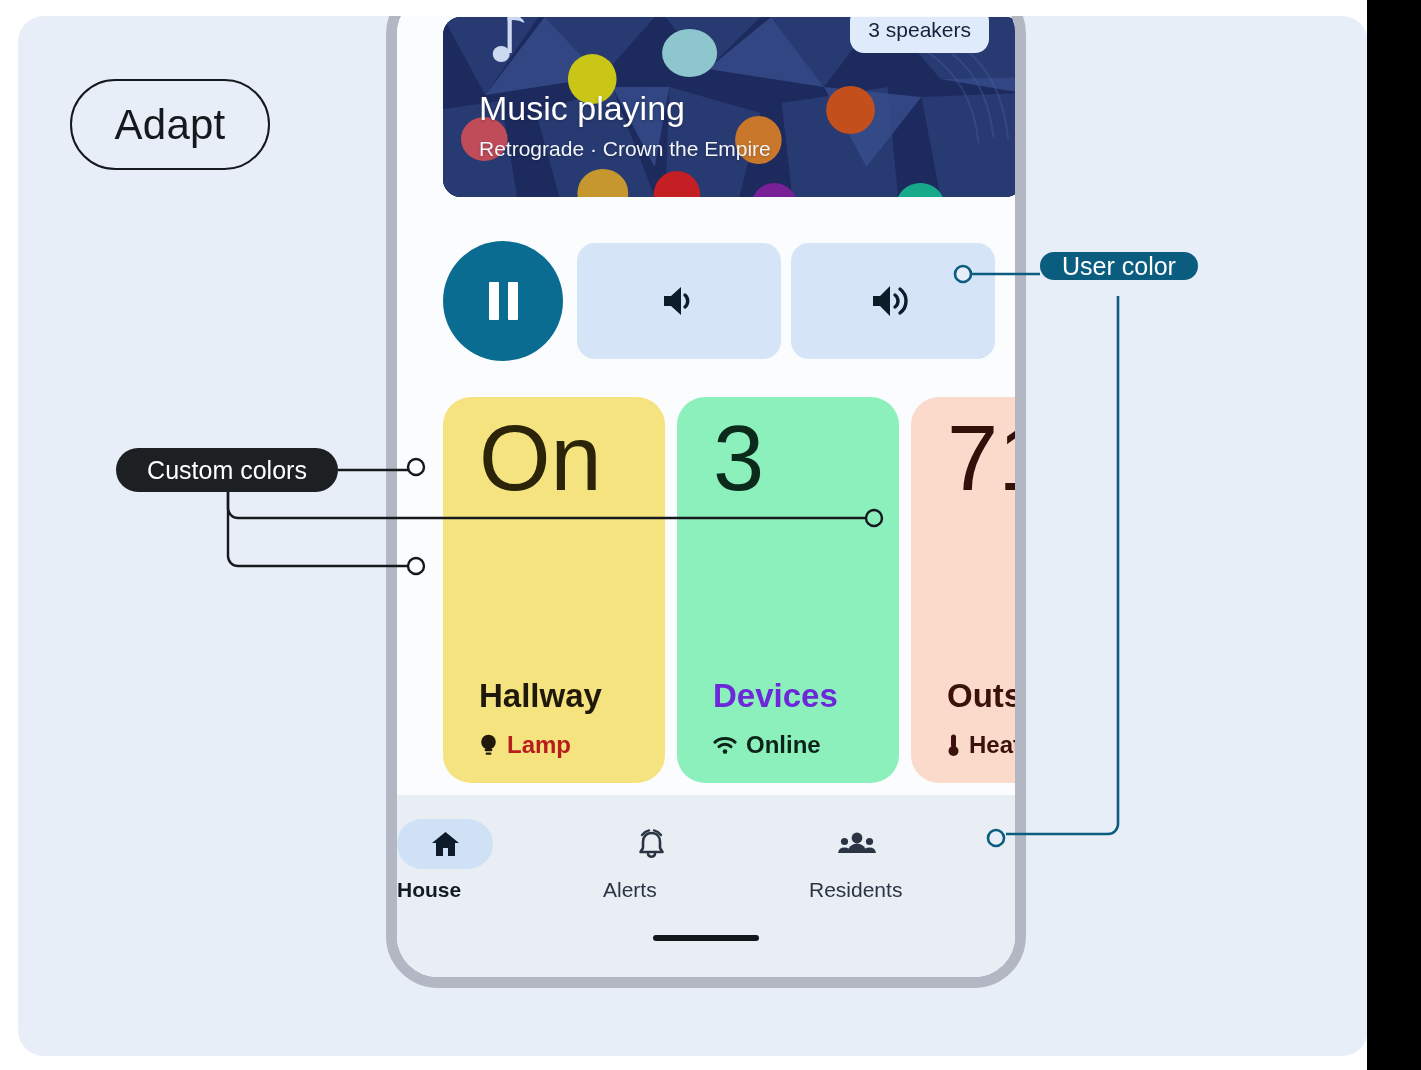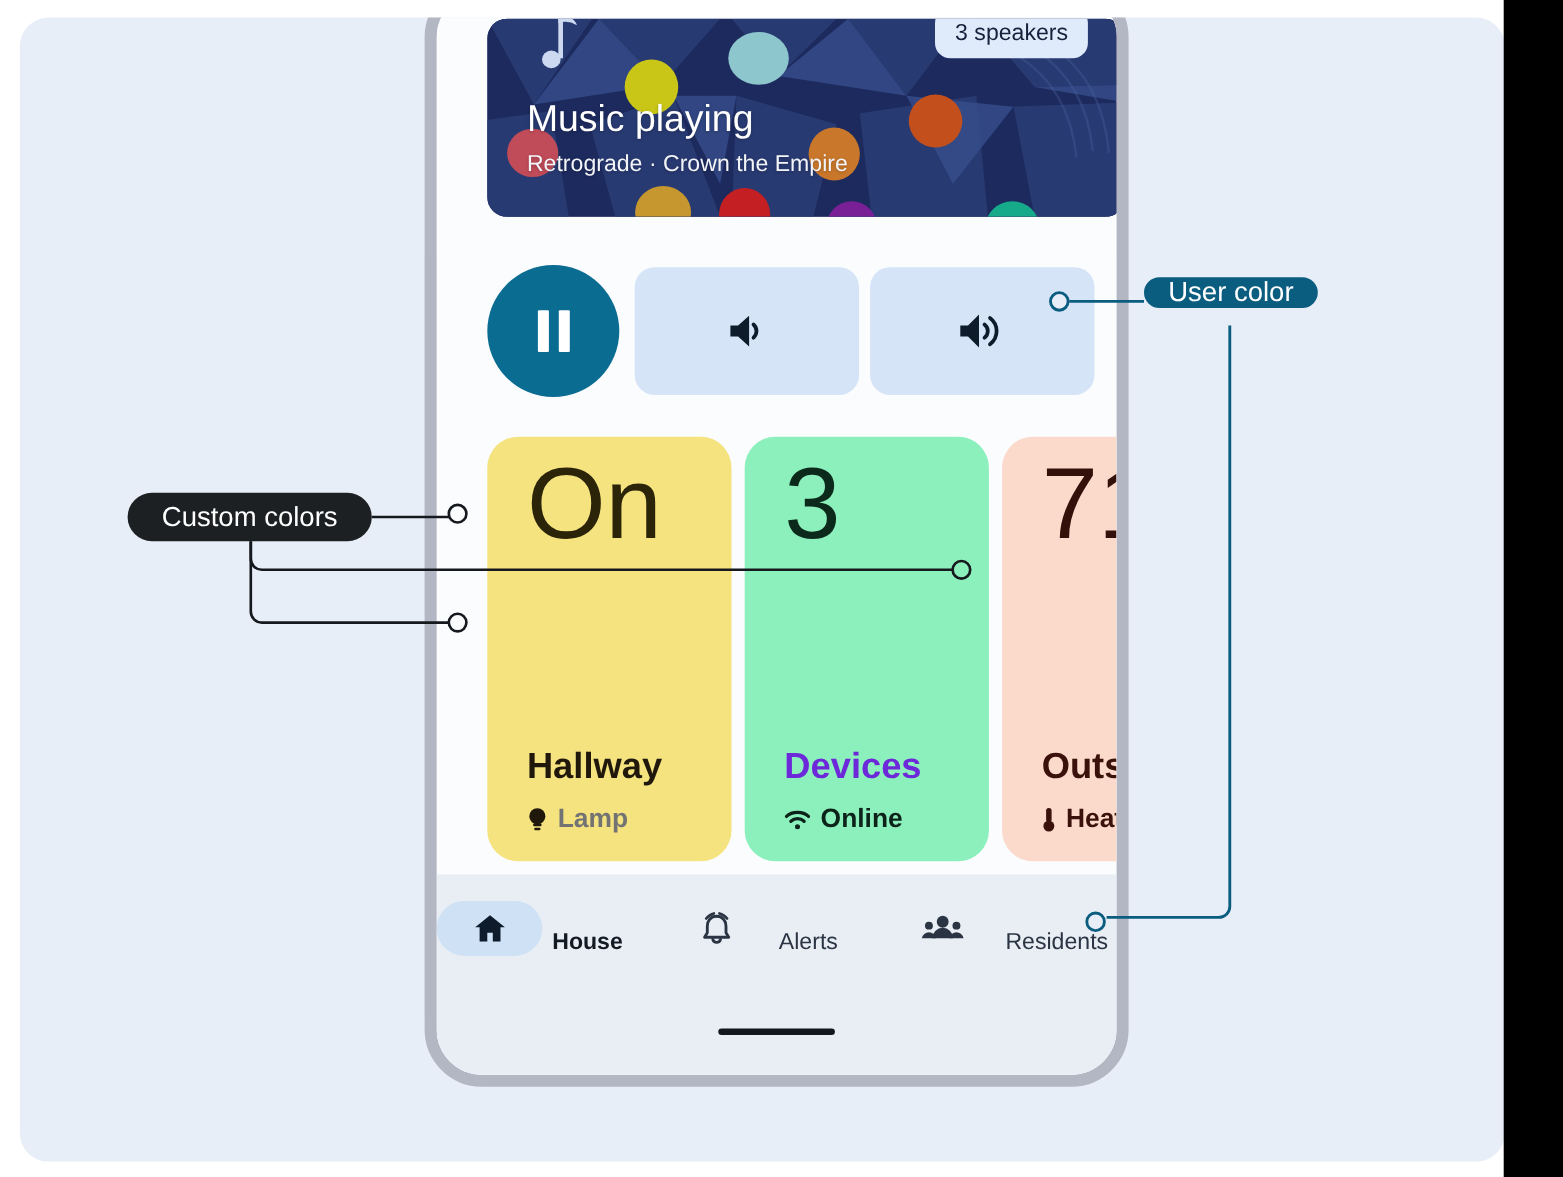--- a/index.html
+++ b/index.html
@@ -88,31 +88,31 @@
   .tile-name{
     position:absolute;left:36px;bottom:68px;font-size:33px;font-weight:700;white-space:nowrap;
   }
   .t1 .tile-name{color:#20190b;}
   .t2 .tile-name{color:#6d28d9;}
   .t3 .tile-name{color:#3a120b;}
   .tile-status{
     position:absolute;left:36px;bottom:24px;font-size:24px;font-weight:700;white-space:nowrap;
     display:flex;align-items:center;gap:9px;
   }
-  .t1 .tile-status{color:#737373;}
+  .t1 .tile-status{color:#b91c1c;}
   .t2 .tile-status{color:#0b2318;}
   .t3 .tile-status{color:#3a120b;}
   .tile-status svg{display:block;flex:0 0 auto;}
 
   
   .navbar{
     position:absolute;left:0;right:0;bottom:0;height:182px;background:#e8eef4;
   }
   .nav-items{position:absolute;left:0;top:24px;width:100%;display:flex;}
-  .nav-item{flex:1;display:flex;align-items:flex-end;gap:9px;}
+  .nav-item{flex:1;display:flex;flex-direction:column;align-items:flex-start;gap:9px;}
   .nav-pill{
     width:96px;height:50px;border-radius:25px;display:flex;align-items:center;justify-content:center;
   }
   .nav-item.active .nav-pill{background:#cfe1f5;}
   .nav-label{font-size:21px;color:#2a3442;}
   .nav-item.active .nav-label{color:#121a24;font-weight:700;}
   .nav-item svg{display:block;}
   .home-indicator{
     position:absolute;left:50%;transform:translateX(-50%);bottom:36px;
     width:106px;height:6px;border-radius:3px;background:#14171c;
@@ -129,20 +129,23 @@
   .anno-custom{left:116px;top:448px;width:222px;height:44px;font-size:25px;}
   .anno-user{left:1040px;top:252px;width:158px;height:28px;font-size:25px;}
 </style>
 </head>
 <body>
 
 <div class="root">
 
   <div class="canvas">
 
+    <div class="adapt-pill">
+      <span>Adapt</span>
+    </div>
 
     <div class="phone">
       <div class="phone-screen">
 
         <div class="np-card">
           <div class="np-art">
             <svg viewBox="0 0 548 180" preserveAspectRatio="none" aria-hidden="true">
               <rect x="0" y="0" width="548" height="180" fill="#1d2a5e"></rect>
               <g fill="#2a3c73" opacity="0.95">
                 <polygon points="0,0 90,0 40,78"></polygon>

